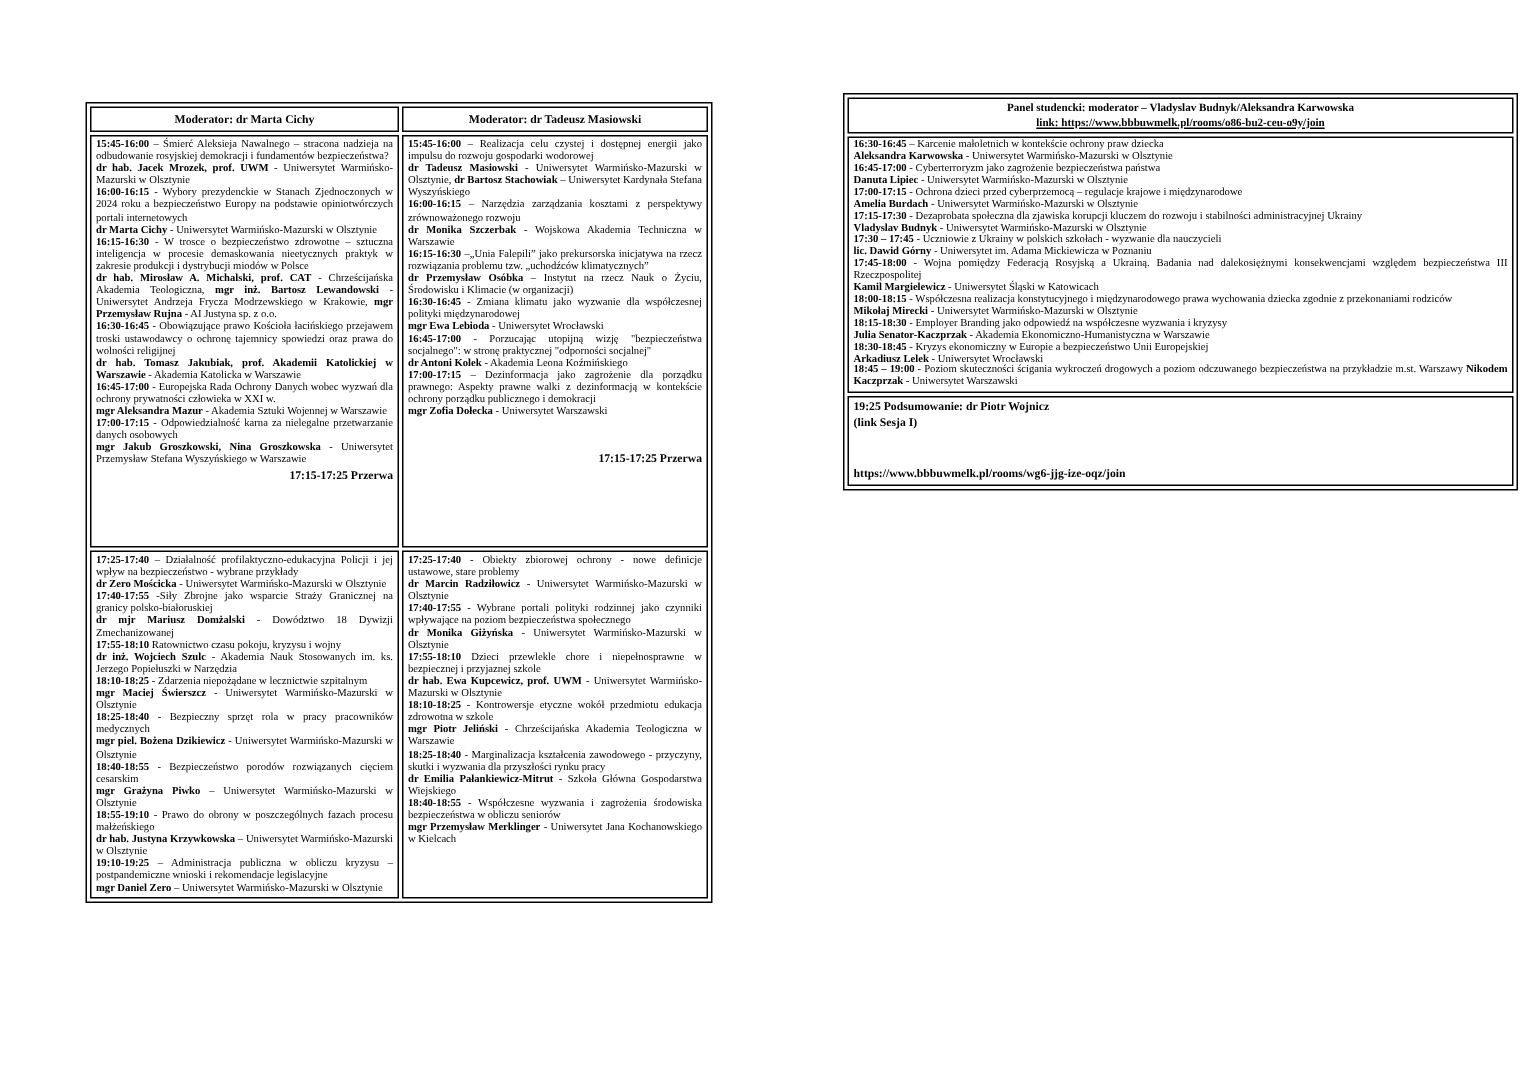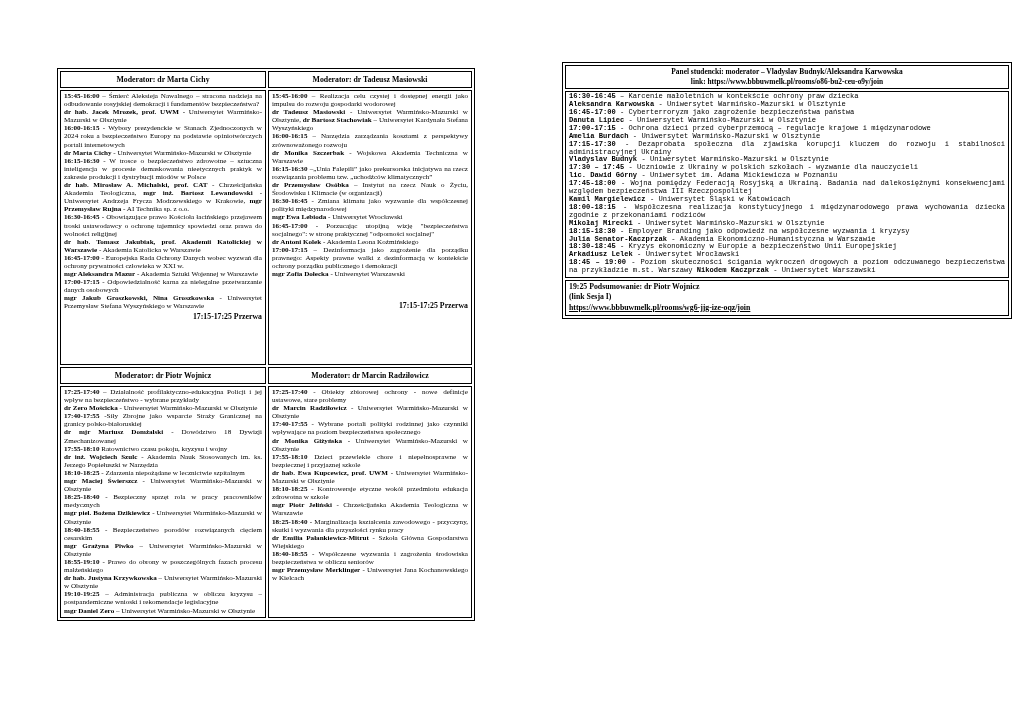--- a/index.html
+++ b/index.html
@@ -19,24 +19,24 @@
   }
   .body-cell{font-size:7.1px;line-height:8.1px;}
   .para{text-align:justify;text-justify:inter-word;}
   .para b{font-weight:bold;}
   .break-line{text-align:right;font-weight:bold;font-size:7.8px;margin-top:2px;}
   .break-line.spaced{margin-top:24px;}
   #table-main{left:57px;top:68px;width:414px;}
   #table-panel{left:562px;top:62px;width:450px;}
   #cellA,#cellB{height:270px;}
   .panel-hdr{text-align:center;font-weight:bold;font-size:7.4px;line-height:9.6px;padding:2px;}
-  .panel-hdr .link-line{}
-  .panel-body{font-size:7.1px;line-height:7.9px;min-height:168px;font-family:Liberation Mono, monospace;}
+  .panel-hdr .link-line{text-decoration:underline;}
+  .panel-body{font-size:7.1px;line-height:7.9px;min-height:168px;}
   .panel-footer{font-weight:bold;font-size:7.8px;line-height:10.4px;padding:2px;}
-  .panel-footer .link-line{text-decoration:underline;}
+  .panel-footer .link-line{margin-top:24px;}
 </style>
 </head>
 <body>
 
 <table id="table-main" class="doc-table">
   <colgroup>
       <col style="width:206px">
       <col style="width:204px">
     </colgroup>
   <tbody>
@@ -45,21 +45,21 @@
     <td class="hdr">Moderator: dr Tadeusz Masiowski</td>
   </tr>
   <tr>
     <td id="cellA" class="body-cell">
       <div>
             <div class="para"><b>15:45-16:00</b><span> – Śmierć Aleksieja Nawalnego – stracona nadzieja na odbudowanie rosyjskiej demokracji i fundamentów bezpieczeństwa?</span></div>
             <div class="para"><b>dr hab. Jacek Mrozek, prof. UWM</b><span> - Uniwersytet Warmińsko-Mazurski w Olsztynie</span></div>
             <div class="para"><b>16:00-16:15</b><span> - Wybory prezydenckie w Stanach Zjednoczonych w 2024 roku a bezpieczeństwo Europy na podstawie opiniotwórczych portali internetowych</span></div>
             <div class="para"><b>dr Marta Cichy</b><span> - Uniwersytet Warmińsko-Mazurski w Olsztynie</span></div>
             <div class="para"><b>16:15-16:30</b><span> - W trosce o bezpieczeństwo zdrowotne – sztuczna inteligencja w procesie demaskowania nieetycznych praktyk w zakresie produkcji i dystrybucji miodów w Polsce</span></div>
-            <div class="para"><b>dr hab. Mirosław A. Michalski, prof. CAT</b><span> - Chrześcijańska Akademia Teologiczna, </span><b>mgr inż. Bartosz Lewandowski</b><span> - Uniwersytet Andrzeja Frycza Modrzewskiego w Krakowie, </span><b>mgr Przemysław Rujna</b><span> - AI Technika sp. z o.o.</span></div>
+            <div class="para"><b>dr hab. Mirosław A. Michalski, prof. CAT</b><span> - Chrześcijańska Akademia Teologiczna, </span><b>mgr inż. Bartosz Lewandowski</b><span> - Uniwersytet Andrzeja Frycza Modrzewskiego w Krakowie, </span><b>mgr Przemysław Rujna</b><span> - AI Justyna sp. z o.o.</span></div>
             <div class="para"><b>16:30-16:45</b><span> - Obowiązujące prawo Kościoła łacińskiego przejawem troski ustawodawcy o ochronę tajemnicy spowiedzi oraz prawa do wolności religijnej</span></div>
             <div class="para"><b>dr hab. Tomasz Jakubiak, prof. Akademii Katolickiej w Warszawie</b><span> - Akademia Katolicka w Warszawie</span></div>
             <div class="para"><b>16:45-17:00</b><span> - Europejska Rada Ochrony Danych wobec wyzwań dla ochrony prywatności człowieka w XXI w.</span></div>
             <div class="para"><b>mgr Aleksandra Mazur</b><span> - Akademia Sztuki Wojennej w Warszawie</span></div>
             <div class="para"><b>17:00-17:15</b><span> - Odpowiedzialność karna za nielegalne przetwarzanie danych osobowych</span></div>
             <div class="para"><b>mgr Jakub Groszkowski, Nina Groszkowska</b><span> - Uniwersytet Przemysław Stefana Wyszyńskiego w Warszawie</span></div>
           </div>
       <div class="break-line">17:15-17:25 Przerwa</div>
     </td>
     <td id="cellB" class="body-cell">
@@ -72,24 +72,20 @@
             <div class="para"><b>dr Przemysław Osóbka</b><span> – Instytut na rzecz Nauk o Życiu, Środowisku i Klimacie (w organizacji)</span></div>
             <div class="para"><b>16:30-16:45</b><span> - Zmiana klimatu jako wyzwanie dla współczesnej polityki międzynarodowej</span></div>
             <div class="para"><b>mgr Ewa Lebioda</b><span> - Uniwersytet Wrocławski</span></div>
             <div class="para"><b>16:45-17:00</b><span> - Porzucając utopijną wizję "bezpieczeństwa socjalnego": w stronę praktycznej "odporności socjalnej"</span></div>
             <div class="para"><b>dr Antoni Kolek</b><span> - Akademia Leona Koźmińskiego</span></div>
             <div class="para"><b>17:00-17:15</b><span> – Dezinformacja jako zagrożenie dla porządku prawnego: Aspekty prawne walki z dezinformacją w kontekście ochrony porządku publicznego i demokracji</span></div>
             <div class="para"><b>mgr Zofia Dołecka</b><span> - Uniwersytet Warszawski</span></div>
           </div>
       <div class="break-line spaced">17:15-17:25 Przerwa</div>
     </td>
-  </tr>
-  <tr>
-    <td class="hdr">Moderator: dr Piotr Wojnicz</td>
-    <td class="hdr">Moderator: dr Marcin Radziłowicz</td>
   </tr>
   <tr>
     <td class="body-cell">
       <div>
             <div class="para"><b>17:25-17:40</b><span> – Działalność profilaktyczno-edukacyjna Policji i jej wpływ na bezpieczeństwo - wybrane przykłady</span></div>
             <div class="para"><b>dr Zero Mościcka</b><span> - Uniwersytet Warmińsko-Mazurski w Olsztynie</span></div>
             <div class="para"><b>17:40-17:55</b><span> -Siły Zbrojne jako wsparcie Straży Granicznej na granicy polsko-białoruskiej</span></div>
             <div class="para"><b>dr mjr Mariusz Domżalski</b><span> - Dowództwo 18 Dywizji Zmechanizowanej</span></div>
             <div class="para"><b>17:55-18:10</b><span> Ratownictwo czasu pokoju, kryzysu i wojny</span></div>
             <div class="para"><b>dr inż. Wojciech Szulc</b><span> - Akademia Nauk Stosowanych im. ks. Jerzego Popiełuszki w Narzędzia</span></div>

